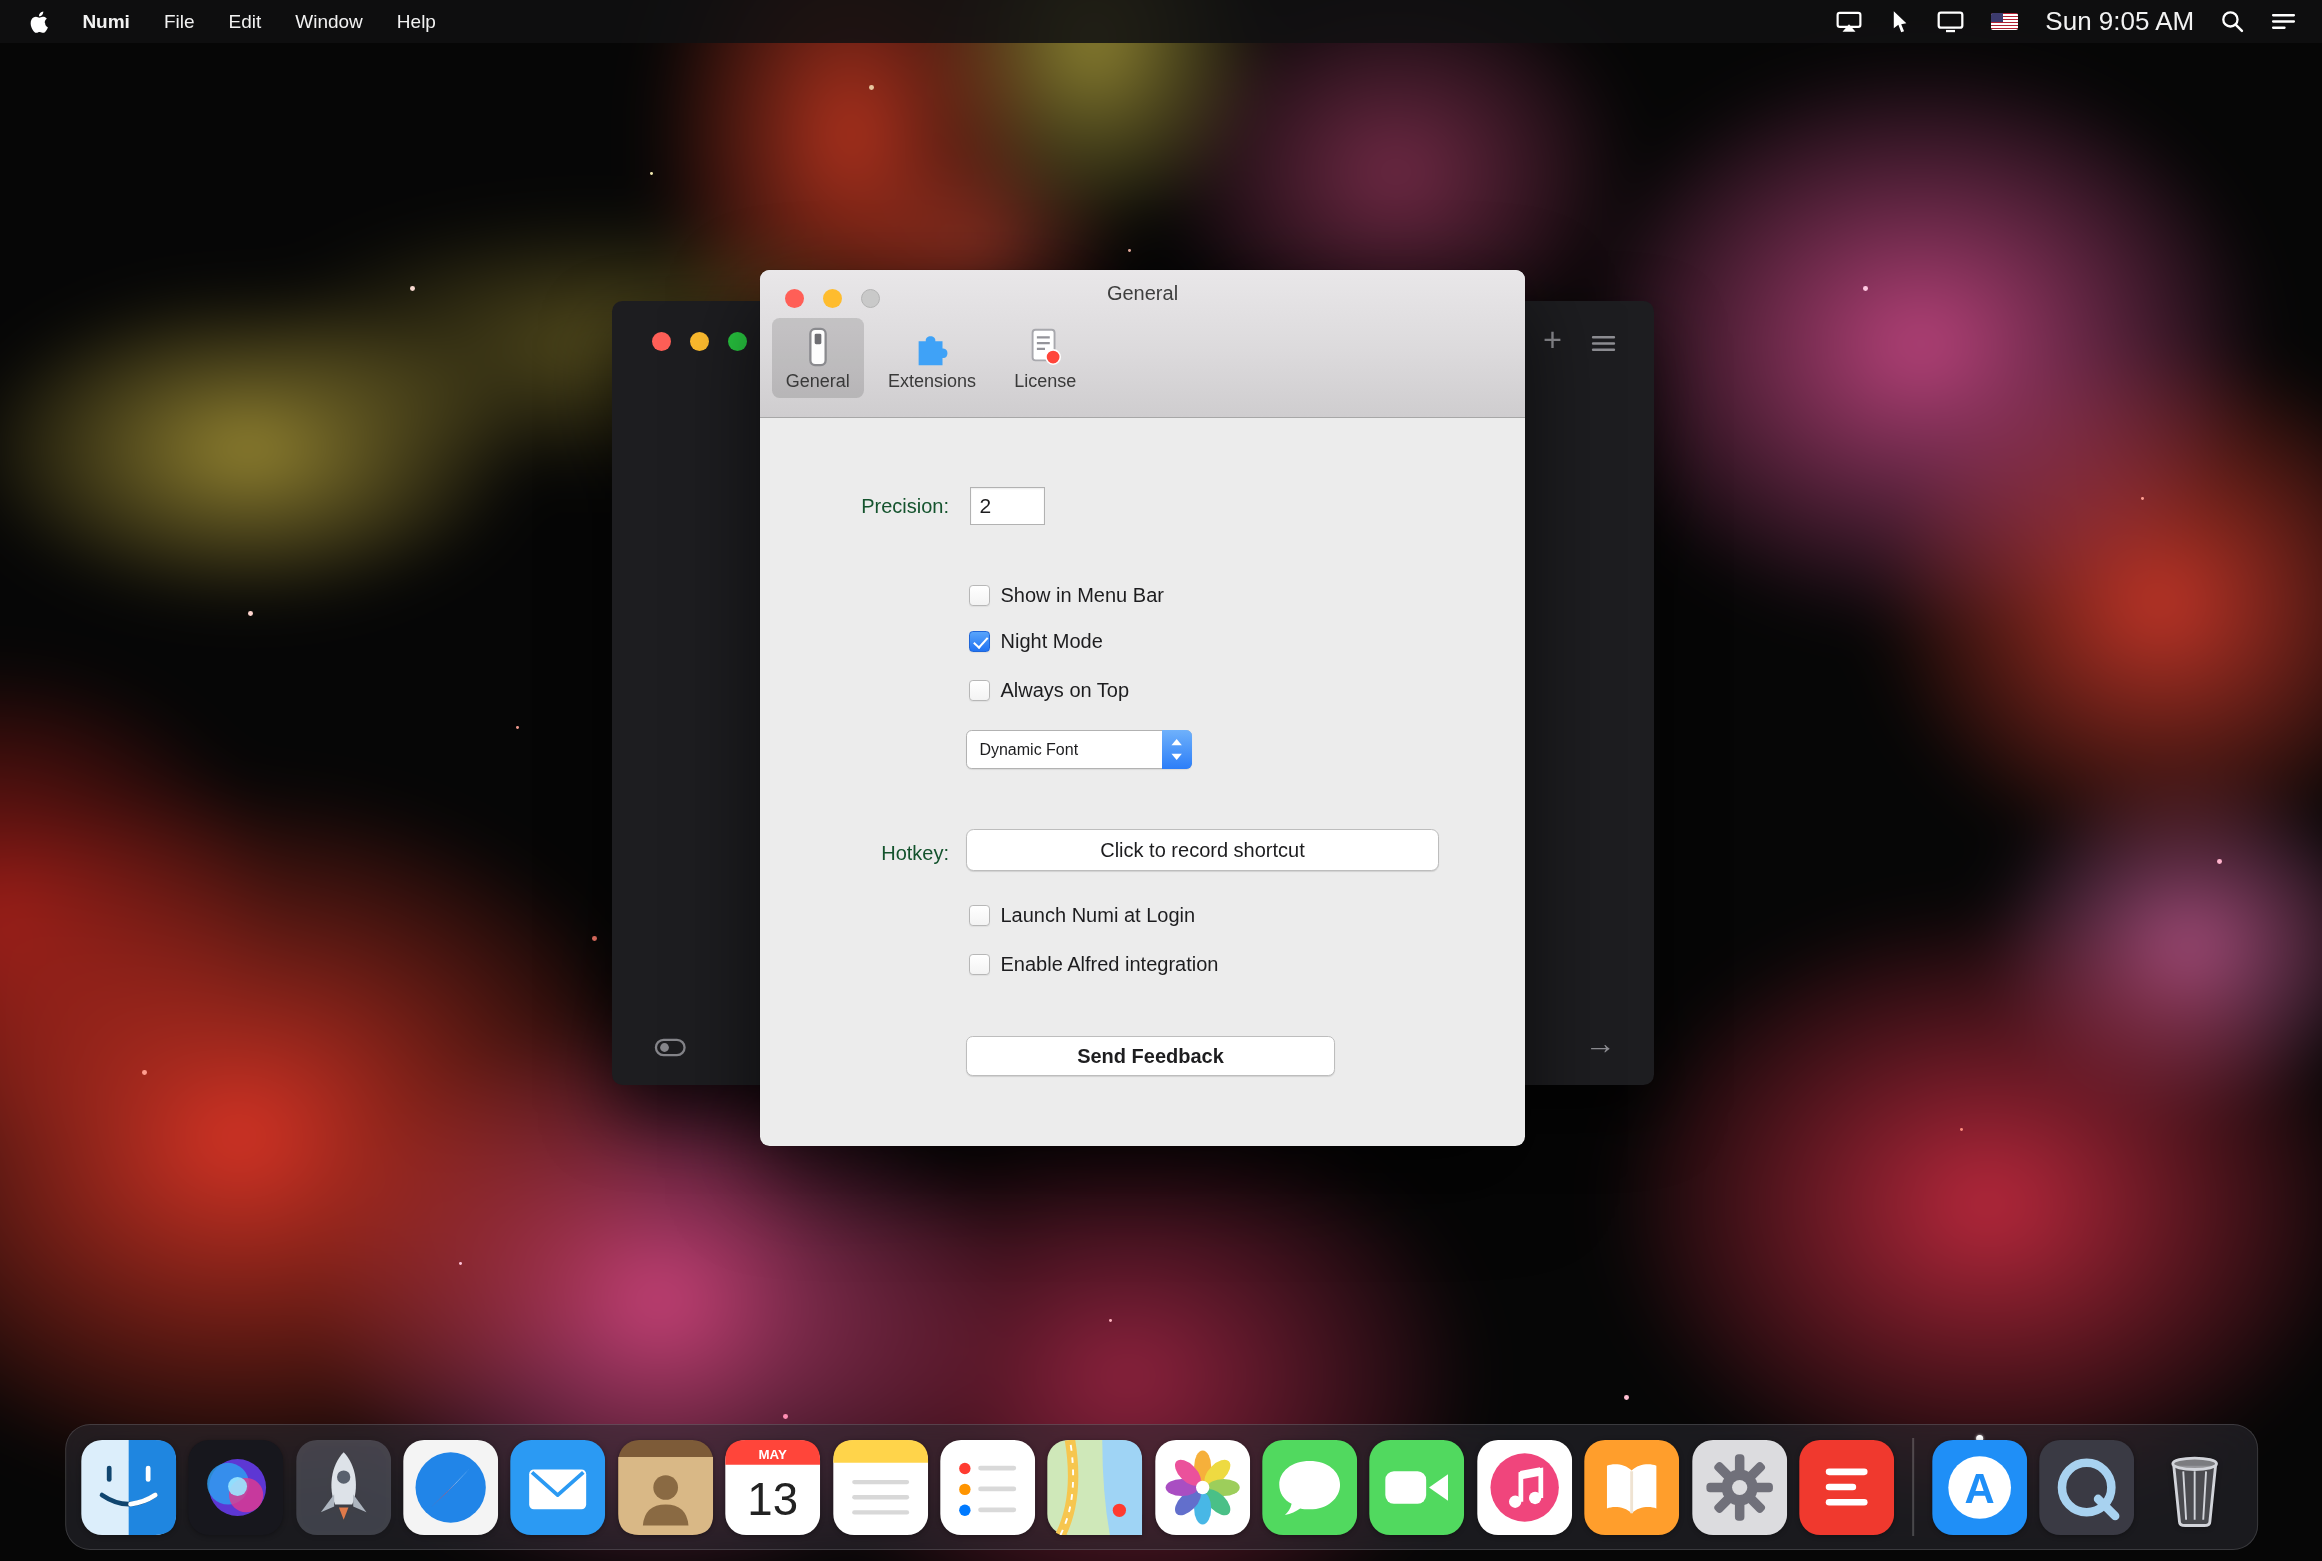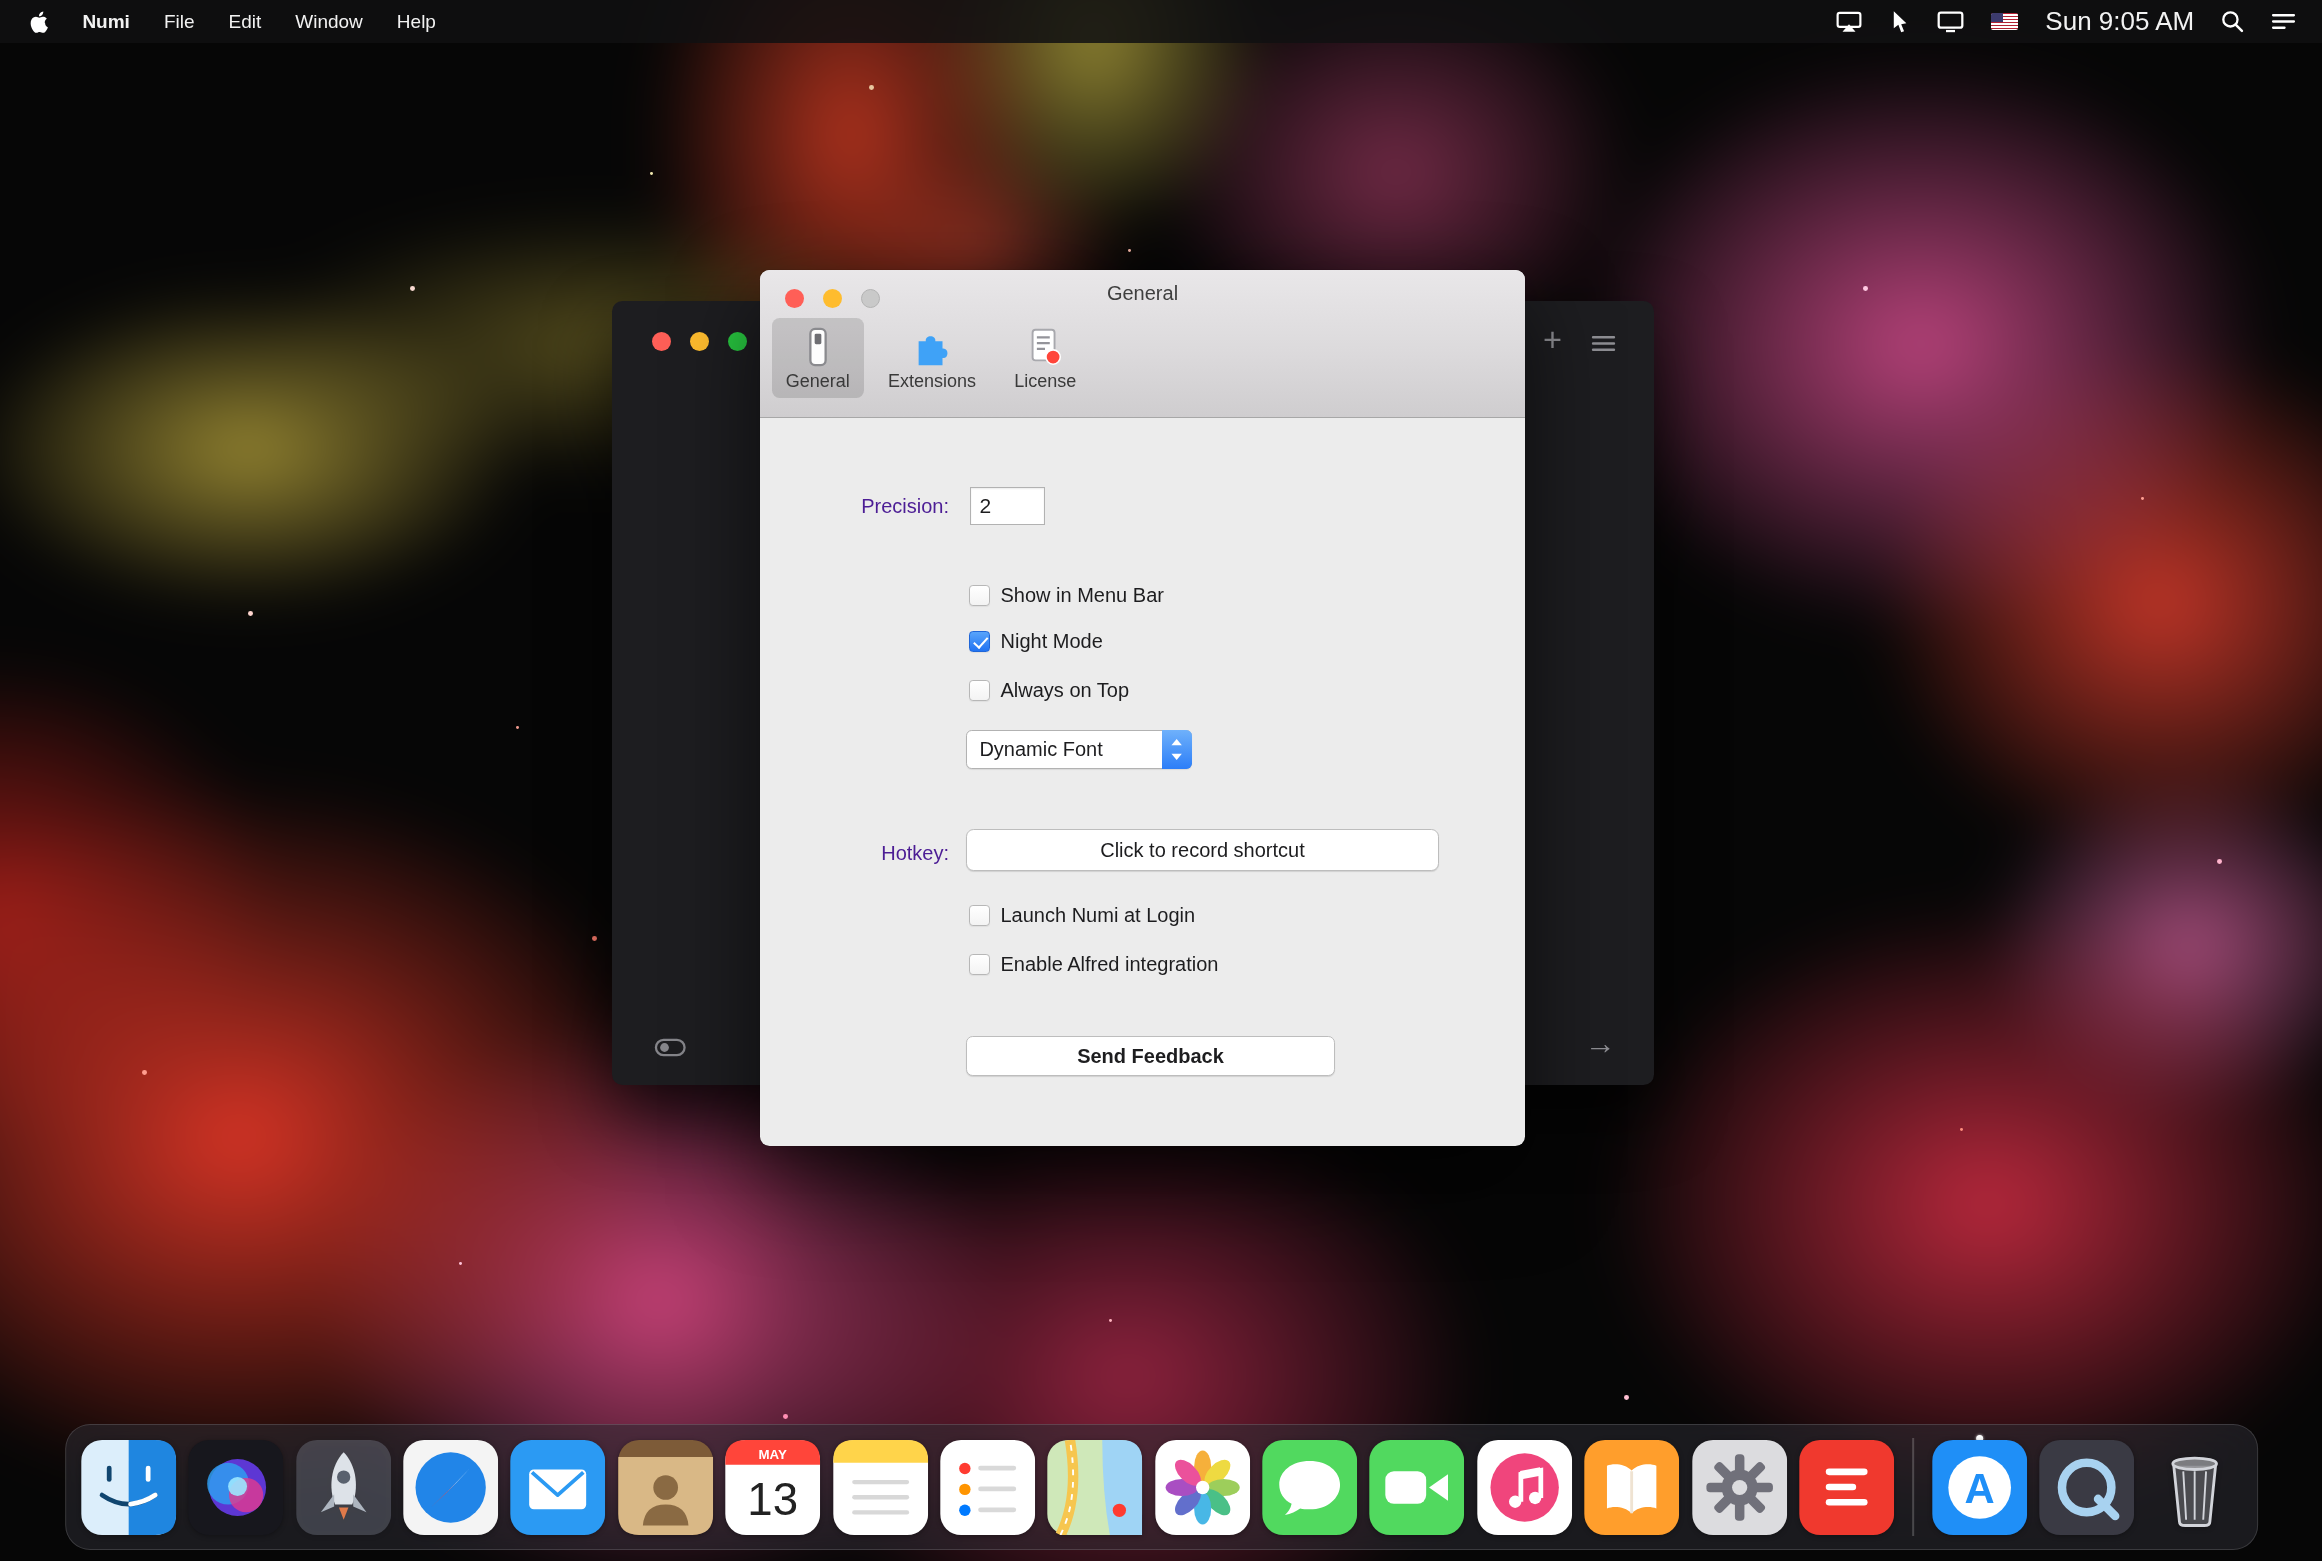--- a/index.html
+++ b/index.html
@@ -78,36 +78,36 @@
     font-size:20px; color:#3f3f3f; }
   .tabs { position:absolute; left:11.5px; top:48px; display:flex; gap:9.6px; }
   .tab { display:flex; flex-direction:column; align-items:center; gap:3.8px;
     padding:7.6px 14.3px 5.7px; border-radius:7.6px; cursor:default; }
   .tab.selected { background:rgba(0,0,0,.13); }
   .tab-label { font-size:18px; color:#3a3a3a; }
   .tab svg { height:42px; }
 
   .pc { position:absolute; top:149px; left:0; width:100%; height:726px; }
   .form-label { position:absolute; left:0; width:189px; text-align:right;
-    font-size:20px; color:#4c1d95; line-height:32.5px; }
+    font-size:20px; color:#14532d; line-height:32.5px; }
   .text-field { position:absolute; left:210px; top:68px; width:75px; height:38px;
     border:1px solid #b2b2b2; background:#fff; font-size:21px; padding:0 0 0 8.6px;
     color:#1d1d1f; font-family:inherit; box-shadow:inset 0 1px 1.9px rgba(0,0,0,.08); }
   .cb-row { position:absolute; left:209px; height:32.5px; display:flex; align-items:center; gap:10.5px; }
   .cb { width:21px; height:21px; border:1px solid #b7b7b7; border-radius:3.8px;
     background:linear-gradient(#fff,#f3f3f3); position:relative; flex:0 0 auto;
     box-shadow:0 1px 1px rgba(0,0,0,.06); }
   .cb.checked { background:linear-gradient(#58a4fb,#2173f2); border-color:#1f66d8; }
   .cb.checked::after { content:""; position:absolute; left:6.7px; top:2.4px; width:5.7px; height:11.5px;
     border-right:2.9px solid #fff; border-bottom:2.9px solid #fff; transform:rotate(42deg); }
   .cb-label { font-size:20px; color:#1d1d1f; }
   .popup { position:absolute; left:206px; top:311px; width:226px; height:39px;
     background:#fff; border:1px solid #b2b2b2; border-radius:5.7px; display:flex;
     align-items:center; box-shadow:0 1px 1px rgba(0,0,0,.08); }
-  .popup-value { flex:1; font-size:20px; color:#1d1d1f; padding-left:12.4px; }
+  .popup-value { flex:1; font-size:16px; color:#1d1d1f; padding-left:12.4px; }
   .popup-stepper { width:30px; align-self:stretch; margin:-1px -1px -1px 0;
     background:linear-gradient(#6fb1fb,#2c7ef8); border-radius:0 5.7px 5.7px 0;
     display:flex; align-items:center; justify-content:center; }
   .push-btn { position:absolute; background:#fff; border:1px solid #bdbdbd; border-radius:7.6px;
     font-size:20px; color:#1d1d1f; font-family:inherit; display:flex; align-items:center;
     justify-content:center; box-shadow:0 1px 1px rgba(0,0,0,.12); cursor:default; }
   .hotkey-btn { left:206px; top:410px; width:473px; height:42px; }
   .feedback-btn { left:206px; top:617px; width:369px; height:40px; font-weight:bold; border-radius:6.7px; }
 
   

